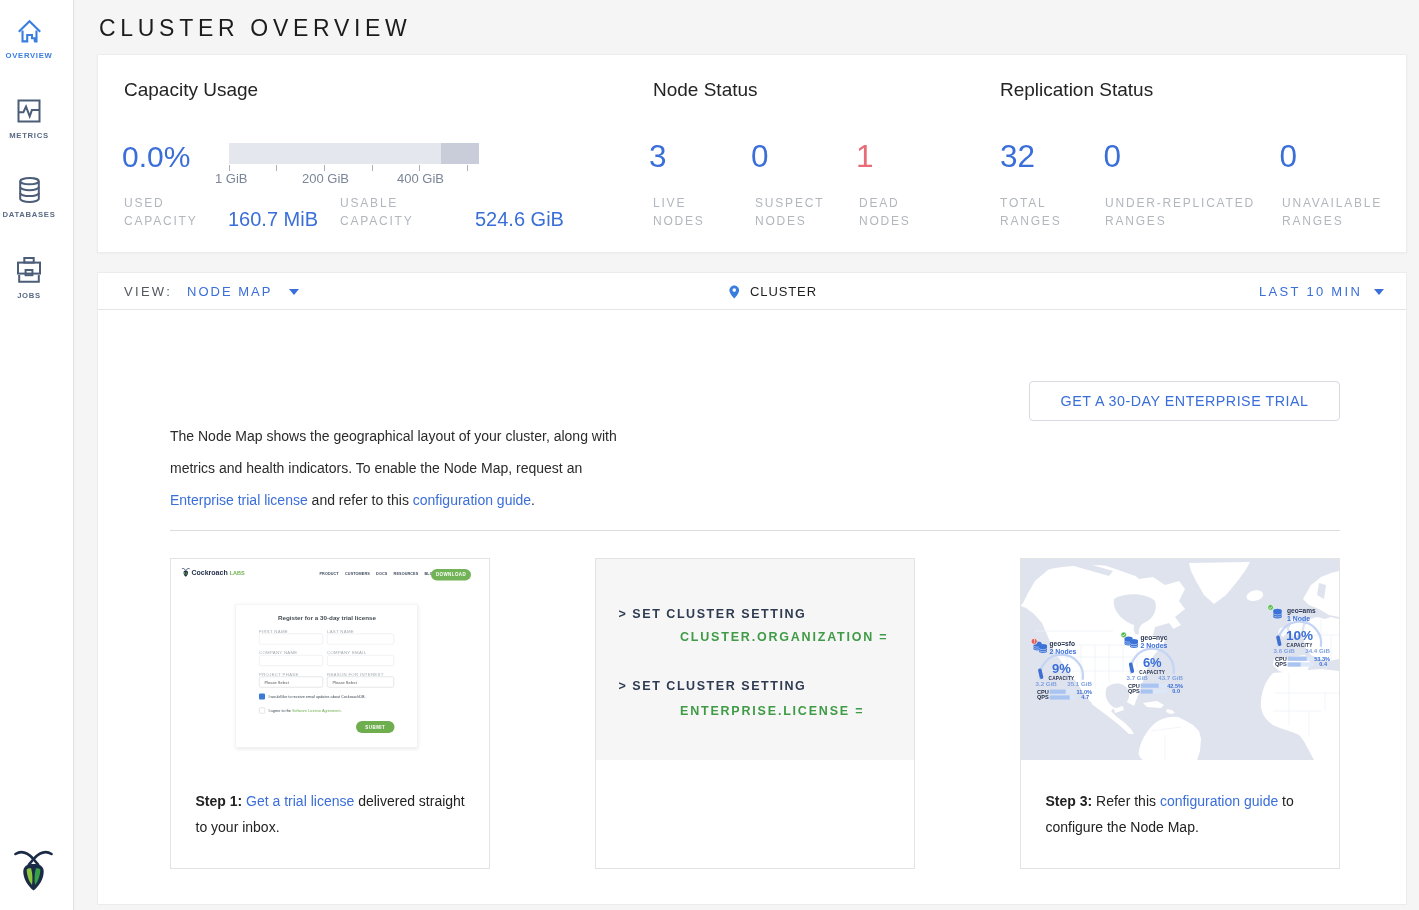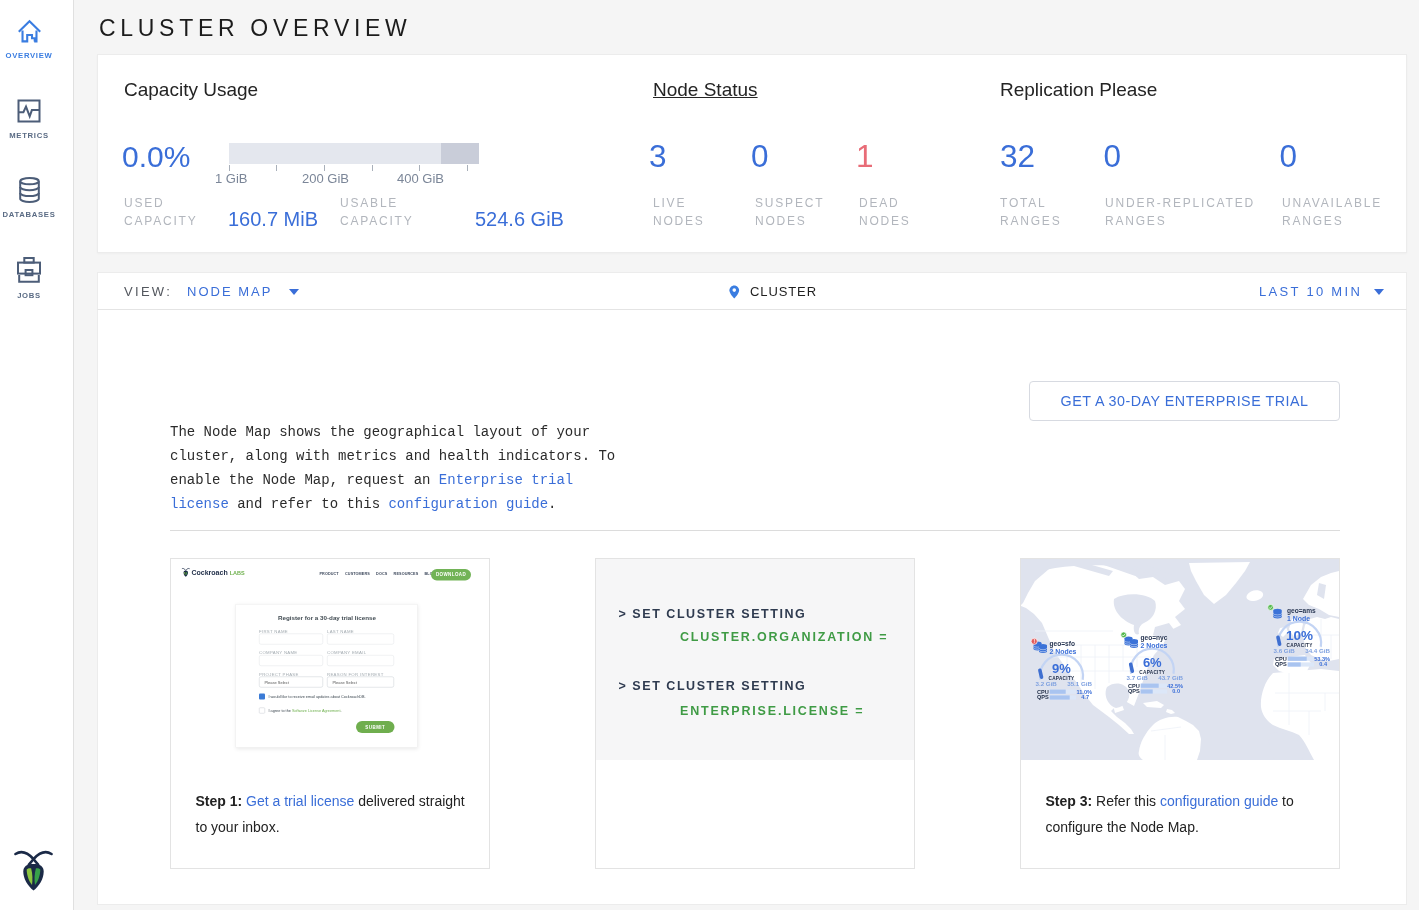--- a/index.html
+++ b/index.html
@@ -21,21 +21,21 @@
   .bignum.red { color:#e86c77; }
   .statlabel { position:absolute; font-size:12px; letter-spacing:1.8px; color:#b2b6bd; line-height:18px; }
   .statval { position:absolute; font-size:20px; color:#3a6ed8; }
   .ticklabel { position:absolute; font-size:13px; color:#7b8698; }
   
   #toolbar { position:absolute; left:97px; top:272px; width:1310px; height:38px; background:#fff; border:1px solid #ececec; border-bottom:1px solid #e4e4e4; }
   .tb { position:absolute; font-size:13px; letter-spacing:2px; }
   
   #main { position:absolute; left:97px; top:310px; width:1310px; height:595px; background:#fff; border:1px solid #ececec; border-top:none; }
   #h2 { position:absolute; left:72px; font-size:23.5px; font-weight:600; letter-spacing:0; color:#1d1d1d; }
-  #para { position:absolute; left:72px; top:110px; width:460px; font-size:14px; line-height:24px; color:#2b2b2b;font-family:Liberation Mono, monospace; }
+  #para { position:absolute; left:72px; top:110px; width:460px; font-size:14px; line-height:32px; color:#2b2b2b; }
   #trialbtn { position:absolute; left:931px; top:71px; width:311px; height:40px; border:1px solid #d7dae1; border-radius:4px; background:#fff;
       font-family:"Liberation Sans",sans-serif; font-size:14.3px; letter-spacing:0.5px; color:#3a6ed8; text-align:center; line-height:38px; }
   #sep { position:absolute; left:72px; top:220px; width:1170px; border-top:1px solid #dcdcdc; }
   .stepcard { position:absolute; top:248px; width:320px; height:311px; background:#fff; border:1px solid #e3e3e3; }
   .caption { position:absolute; left:24.5px; top:228.5px; width:272px; font-size:14px; line-height:26.5px; color:#222; }
   .caption b { font-weight:bold; }
   a.lk { color:#3a6ed8; text-decoration:none; }
 </style>
 </head>
 <body>
@@ -78,22 +78,22 @@
       <path d="M19,42.5 C13,38 8.8,30.5 8.8,23.5 C8.8,18.6 12.4,16.1 19,16.1 C25.6,16.1 29.2,18.6 29.2,23.5 C29.2,30.5 25,38 19,42.5 Z" fill="#1b2a47"></path>
       <path d="M12.2,21.5 C12.2,27.5 14.6,33.5 17.5,37 C18.3,32 18.1,26 16.6,20.3 C14.8,20 13.2,20.4 12.2,21.5 Z" fill="#8cc63f"></path>
       <path d="M25.8,21.5 C25.8,27.5 23.4,33.5 20.5,37 C19.7,32 19.9,26 21.4,20.3 C23.2,20 24.8,20.4 25.8,21.5 Z" fill="#37a149"></path>
     </svg>
   </div>
 
   <div id="title">CLUSTER OVERVIEW</div>
 
   <div id="stats">
     <div class="sechead" style="left:26px; top:24px;">Capacity Usage</div>
-    <div class="sechead" style="left:555px; top:24px;text-decoration:underline;">Node Status</div>
-    <div class="sechead" style="left:902px; top:24px;">Replication Please</div>
+    <div class="sechead" style="left:555px; top:24px;">Node Status</div>
+    <div class="sechead" style="left:902px; top:24px;">Replication Status</div>
 
     <div class="bignum" style="left:24px; top:85px; font-size:30px;">0.0%</div>
 
     <div class="abs" style="left:131px; top:88px; width:250px; height:21px; background:#e4e7ee;"></div>
     <div class="abs" style="left:343px; top:88px; width:38px; height:21px; background:#c9cdd9;"></div>
     <div class="abs" style="left:131px; top:110px; width:1px; height:6px; background:#a9b0ba;"></div>
     <div class="abs" style="left:178px; top:110px; width:1px; height:6px; background:#a9b0ba;"></div>
     <div class="abs" style="left:226px; top:110px; width:1px; height:6px; background:#a9b0ba;"></div>
     <div class="abs" style="left:274px; top:110px; width:1px; height:6px; background:#a9b0ba;"></div>
     <div class="abs" style="left:321px; top:110px; width:1px; height:6px; background:#a9b0ba;"></div>

